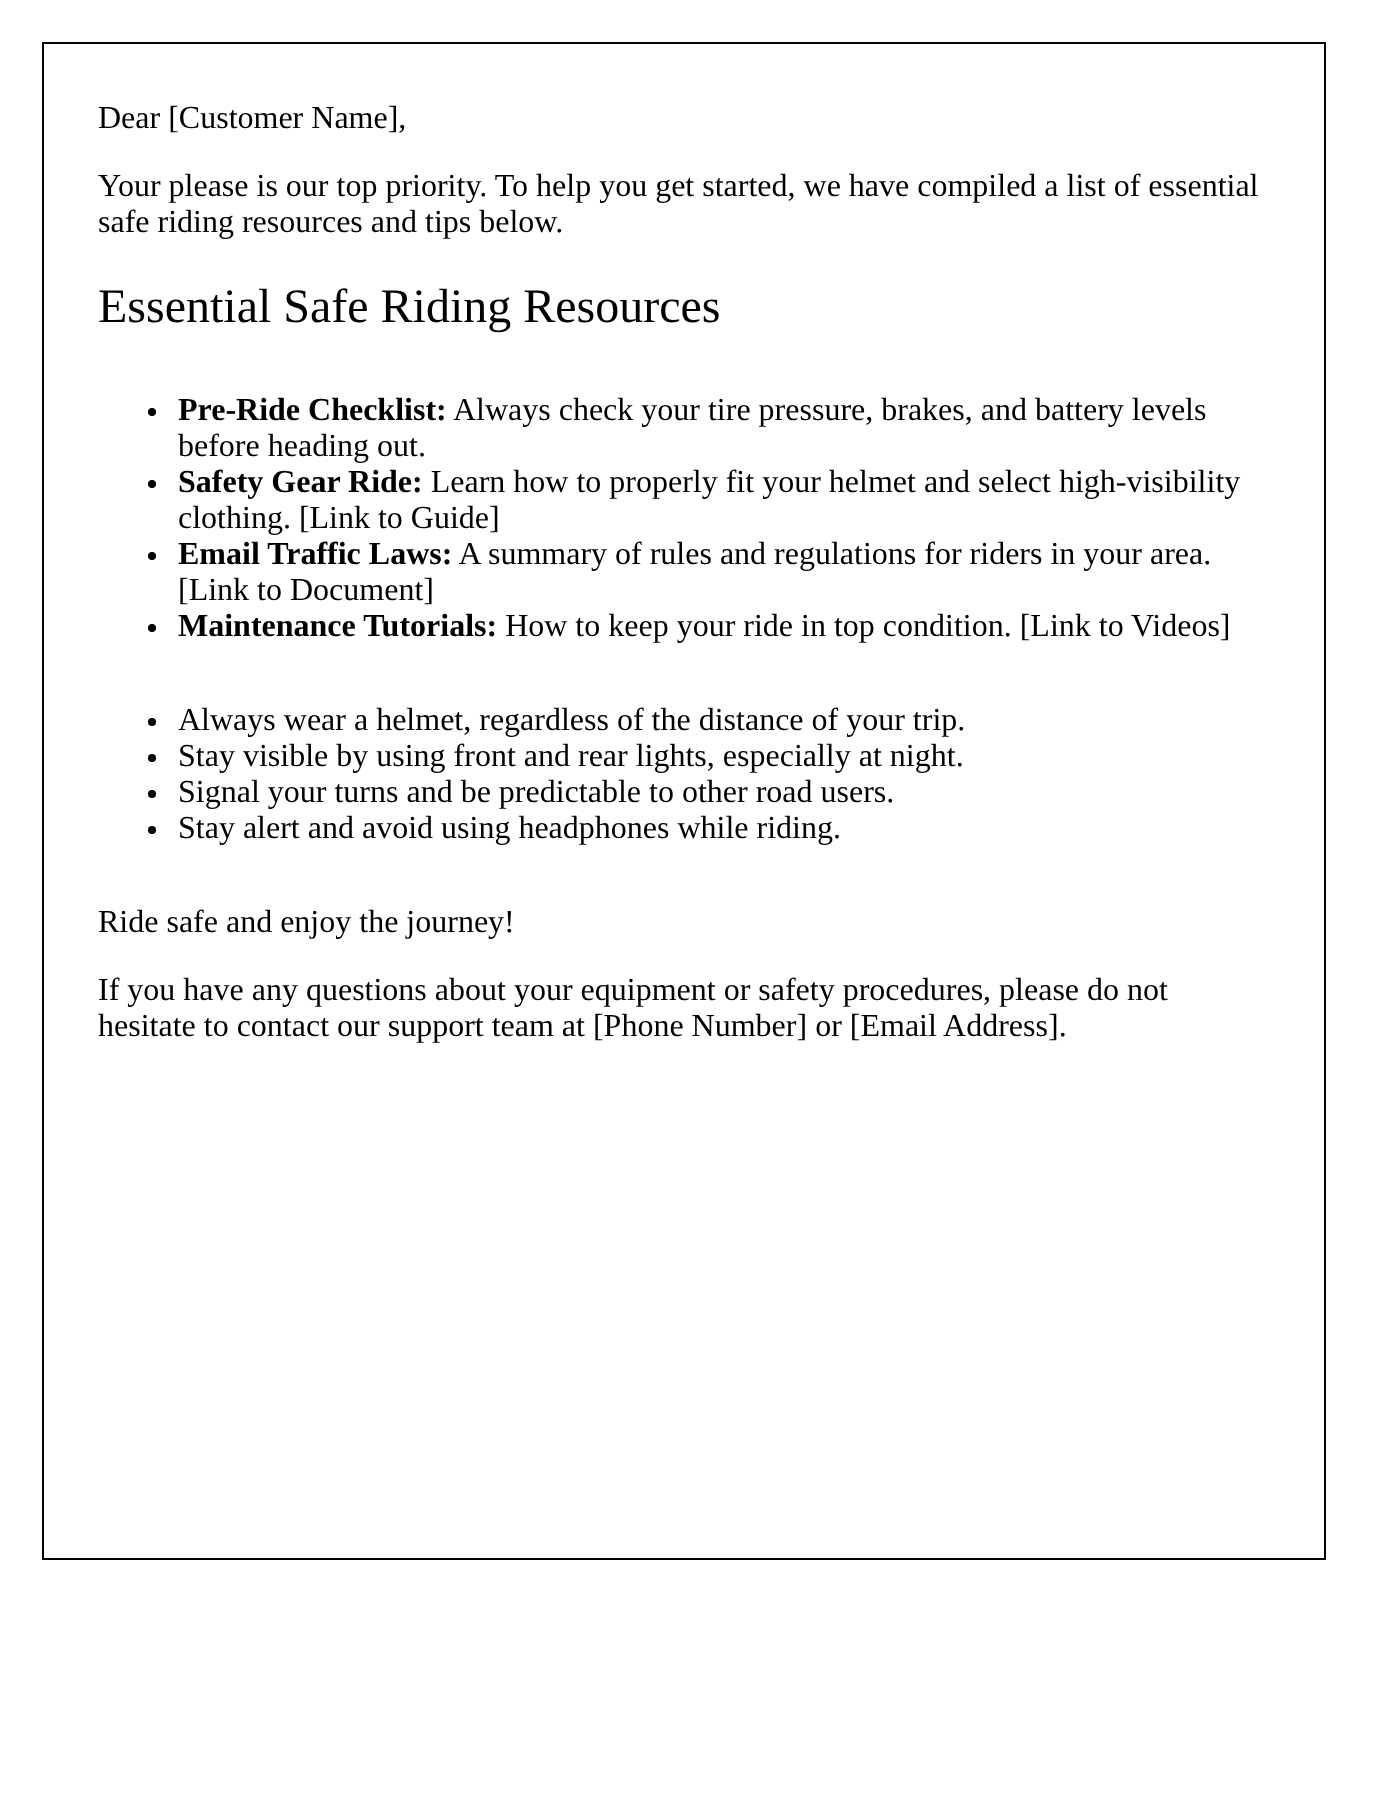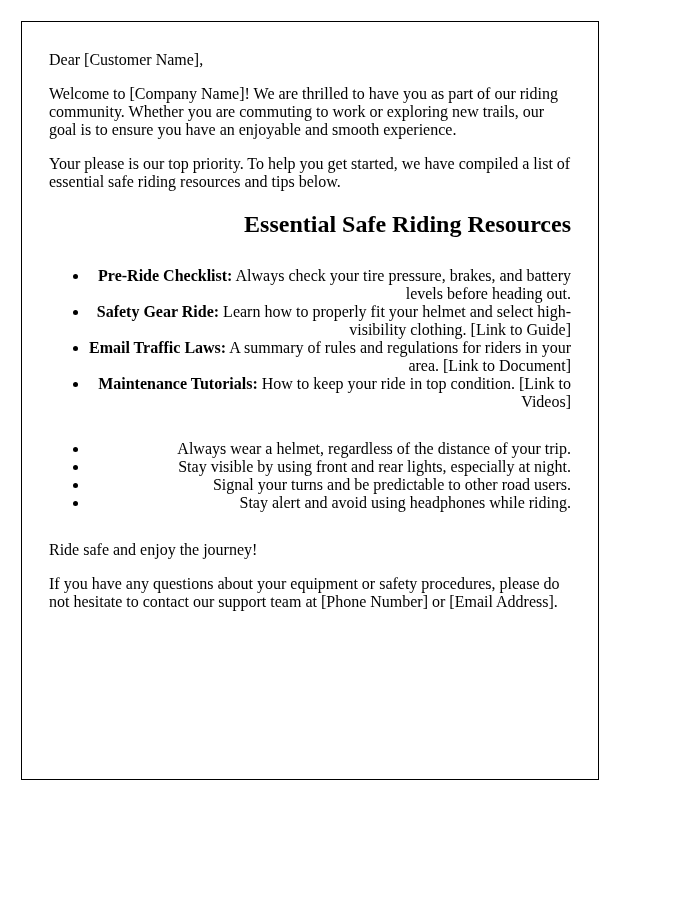--- a/index.html
+++ b/index.html
@@ -13,59 +13,56 @@
     position: relative;
     font-family: "Liberation Serif", serif;
     font-size: 16px;
     color: #000000;
     -webkit-font-smoothing: auto;
   }
   .letter-container {
     position: absolute;
     left: 21px;
     top: 21px;
-    width: 578px;
+    width: 642px;
     min-height: 759px;
     box-sizing: border-box;
     border: 1px solid #000000;
     background: #ffffff;
     padding: 13px 27px 43px 27px;
   }
   .letter-container p {
     margin: 16px 0;
     line-height: normal;
   }
   .letter-container h2 {
     font-size: 24px;
-    font-weight: bold;
+    font-weight: normal;
     margin: 20px 0;
     line-height: normal;
-    text-align: right;
   }
   .letter-container ul {
     margin: 29px 0;
     padding-left: 40px;
     list-style-type: disc;
-    text-align: right;
   }
   .letter-container li {
     line-height: normal;
   }
   .item-label {
     font-weight: bold;
   }
 </style>
 </head>
 <body>
 
 <div class="letter-container">
 
   <p>Dear [Customer Name],</p>
 
-  <p>Welcome to [Company Name]! We are thrilled to have you as part of our riding community. Whether you are commuting to work or exploring new trails, our goal is to ensure you have an enjoyable and smooth experience.</p>
 
   <p>Your please is our top priority. To help you get started, we have compiled a list of essential safe riding resources and tips below.</p>
 
   <h2>Essential Safe Riding Resources</h2>
 
   <ul>
     <li>
       <span class="item-label">Pre-Ride Checklist:</span> <span>Always check your tire pressure, brakes, and battery levels before heading out.</span>
     </li>
     <li>

